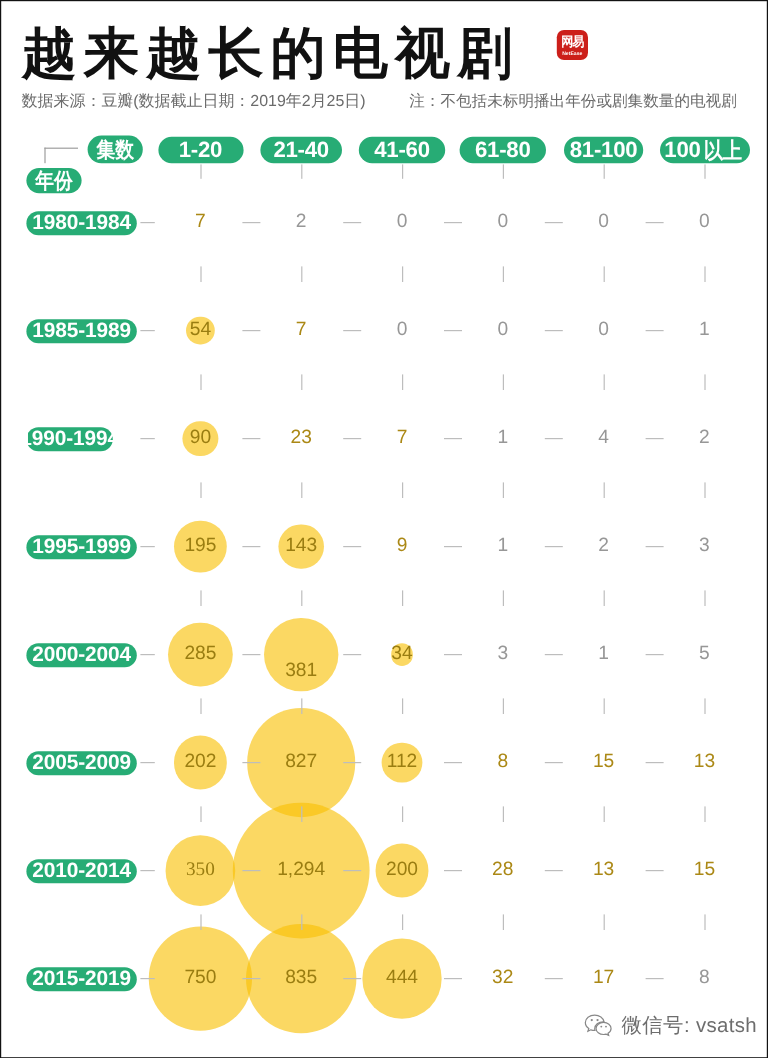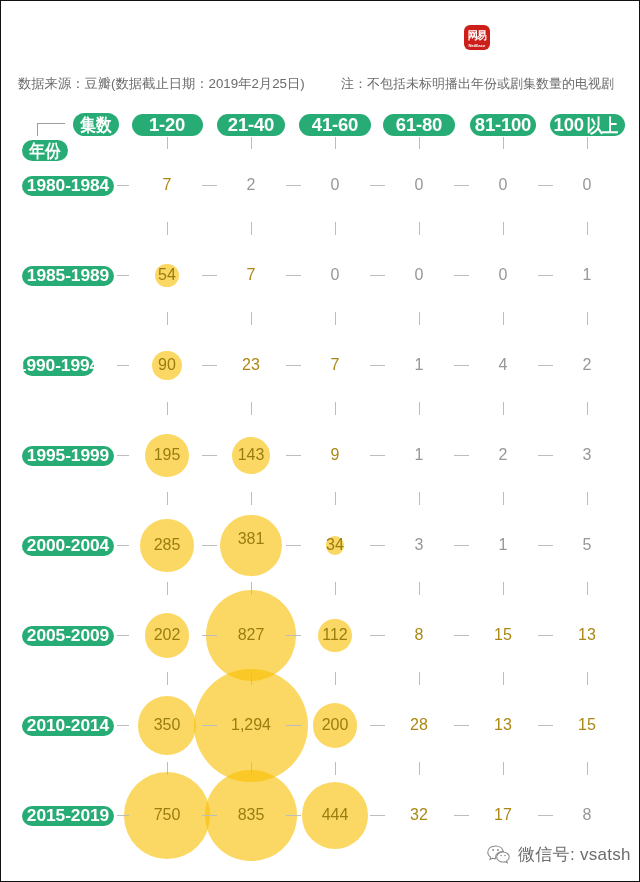--- a/index.html
+++ b/index.html
@@ -54,20 +54,21 @@
 
   
   .wechat{position:absolute;left:486px;top:843px;display:flex;align-items:center;}
   .wechat-text{font-size:17px;color:#6d6d6d;margin-left:7px;white-space:nowrap;letter-spacing:0.3px;}
 </style>
 </head>
 <body>
 
 <div id="page">
 
+  <div class="title">越来越长的电视剧</div>
   <div class="source">数据来源：豆瓣(数据截止日期：2019年2月25日)</div>
   <div class="note">注：不包括未标明播出年份或剧集数量的电视剧</div>
 
   <div class="logo">
     <div class="logo-mark">
       <span class="lm-top">网易</span>
       <span class="lm-bot">NetEase</span>
     </div>
   </div>
 
@@ -190,21 +191,21 @@
       <div class="dash" style="left: 369.5px; top: 545px; width: 15px;"></div>
       <div class="dash" style="left: 453.5px; top: 545px; width: 15px;"></div>
       <div class="dash" style="left: 537.5px; top: 545px; width: 15px;"></div>
       <div class="tick" style="left: 167px; top: 581.5px; height: 13px;"></div>
       <div class="tick" style="left: 251px; top: 581.5px; height: 13px;"></div>
       <div class="tick" style="left: 335px; top: 581.5px; height: 13px;"></div>
       <div class="tick" style="left: 419px; top: 581.5px; height: 13px;"></div>
       <div class="tick" style="left: 503px; top: 581.5px; height: 13px;"></div>
       <div class="tick" style="left: 587px; top: 581.5px; height: 13px;"></div>
       <div class="val dark" style="left: 167px; top: 544.8px;">285</div>
-      <div class="val dark" style="left: 251px; top: 539px;">381</div>
+      <div class="val dark" style="left: 251px; top: 559px;">381</div>
       <div class="val dark" style="left: 335px; top: 544.8px;">34</div>
       <div class="val gray" style="left: 419px; top: 544.8px;">3</div>
       <div class="val gray" style="left: 503px; top: 544.8px;">1</div>
       <div class="val gray" style="left: 587px; top: 544.8px;">5</div>
       <div class="pill row-pill" style="left: 22px; top: 625.5px; width: 92px;">2005-2009</div>
       <div class="dash" style="left: 117px; top: 635px; width: 12px;"></div>
       <div class="dash" style="left: 201.5px; top: 635px; width: 15px;"></div>
       <div class="dash" style="left: 285.5px; top: 635px; width: 15px;"></div>
       <div class="dash" style="left: 369.5px; top: 635px; width: 15px;"></div>
       <div class="dash" style="left: 453.5px; top: 635px; width: 15px;"></div>
@@ -227,21 +228,21 @@
       <div class="dash" style="left: 285.5px; top: 725px; width: 15px;"></div>
       <div class="dash" style="left: 369.5px; top: 725px; width: 15px;"></div>
       <div class="dash" style="left: 453.5px; top: 725px; width: 15px;"></div>
       <div class="dash" style="left: 537.5px; top: 725px; width: 15px;"></div>
       <div class="tick" style="left: 167px; top: 761.5px; height: 13px;"></div>
       <div class="tick" style="left: 251px; top: 761.5px; height: 13px;"></div>
       <div class="tick" style="left: 335px; top: 761.5px; height: 13px;"></div>
       <div class="tick" style="left: 419px; top: 761.5px; height: 13px;"></div>
       <div class="tick" style="left: 503px; top: 761.5px; height: 13px;"></div>
       <div class="tick" style="left: 587px; top: 761.5px; height: 13px;"></div>
-      <div class="val dark" style="left: 167px; top: 724.8px;">350</div>
+      <div class="val dark" style="left: 167px; top: 724.8px; font-family: Liberation Serif, serif;">350</div>
       <div class="val dark" style="left: 251px; top: 724.8px;">1,294</div>
       <div class="val dark" style="left: 335px; top: 724.8px;">200</div>
       <div class="val gold" style="left: 419px; top: 724.8px;">28</div>
       <div class="val gold" style="left: 503px; top: 724.8px;">13</div>
       <div class="val gold" style="left: 587px; top: 724.8px;">15</div>
       <div class="pill row-pill" style="left: 22px; top: 805.5px; width: 92px;">2015-2019</div>
       <div class="dash" style="left: 117px; top: 815px; width: 12px;"></div>
       <div class="dash" style="left: 201.5px; top: 815px; width: 15px;"></div>
       <div class="dash" style="left: 285.5px; top: 815px; width: 15px;"></div>
       <div class="dash" style="left: 369.5px; top: 815px; width: 15px;"></div>

